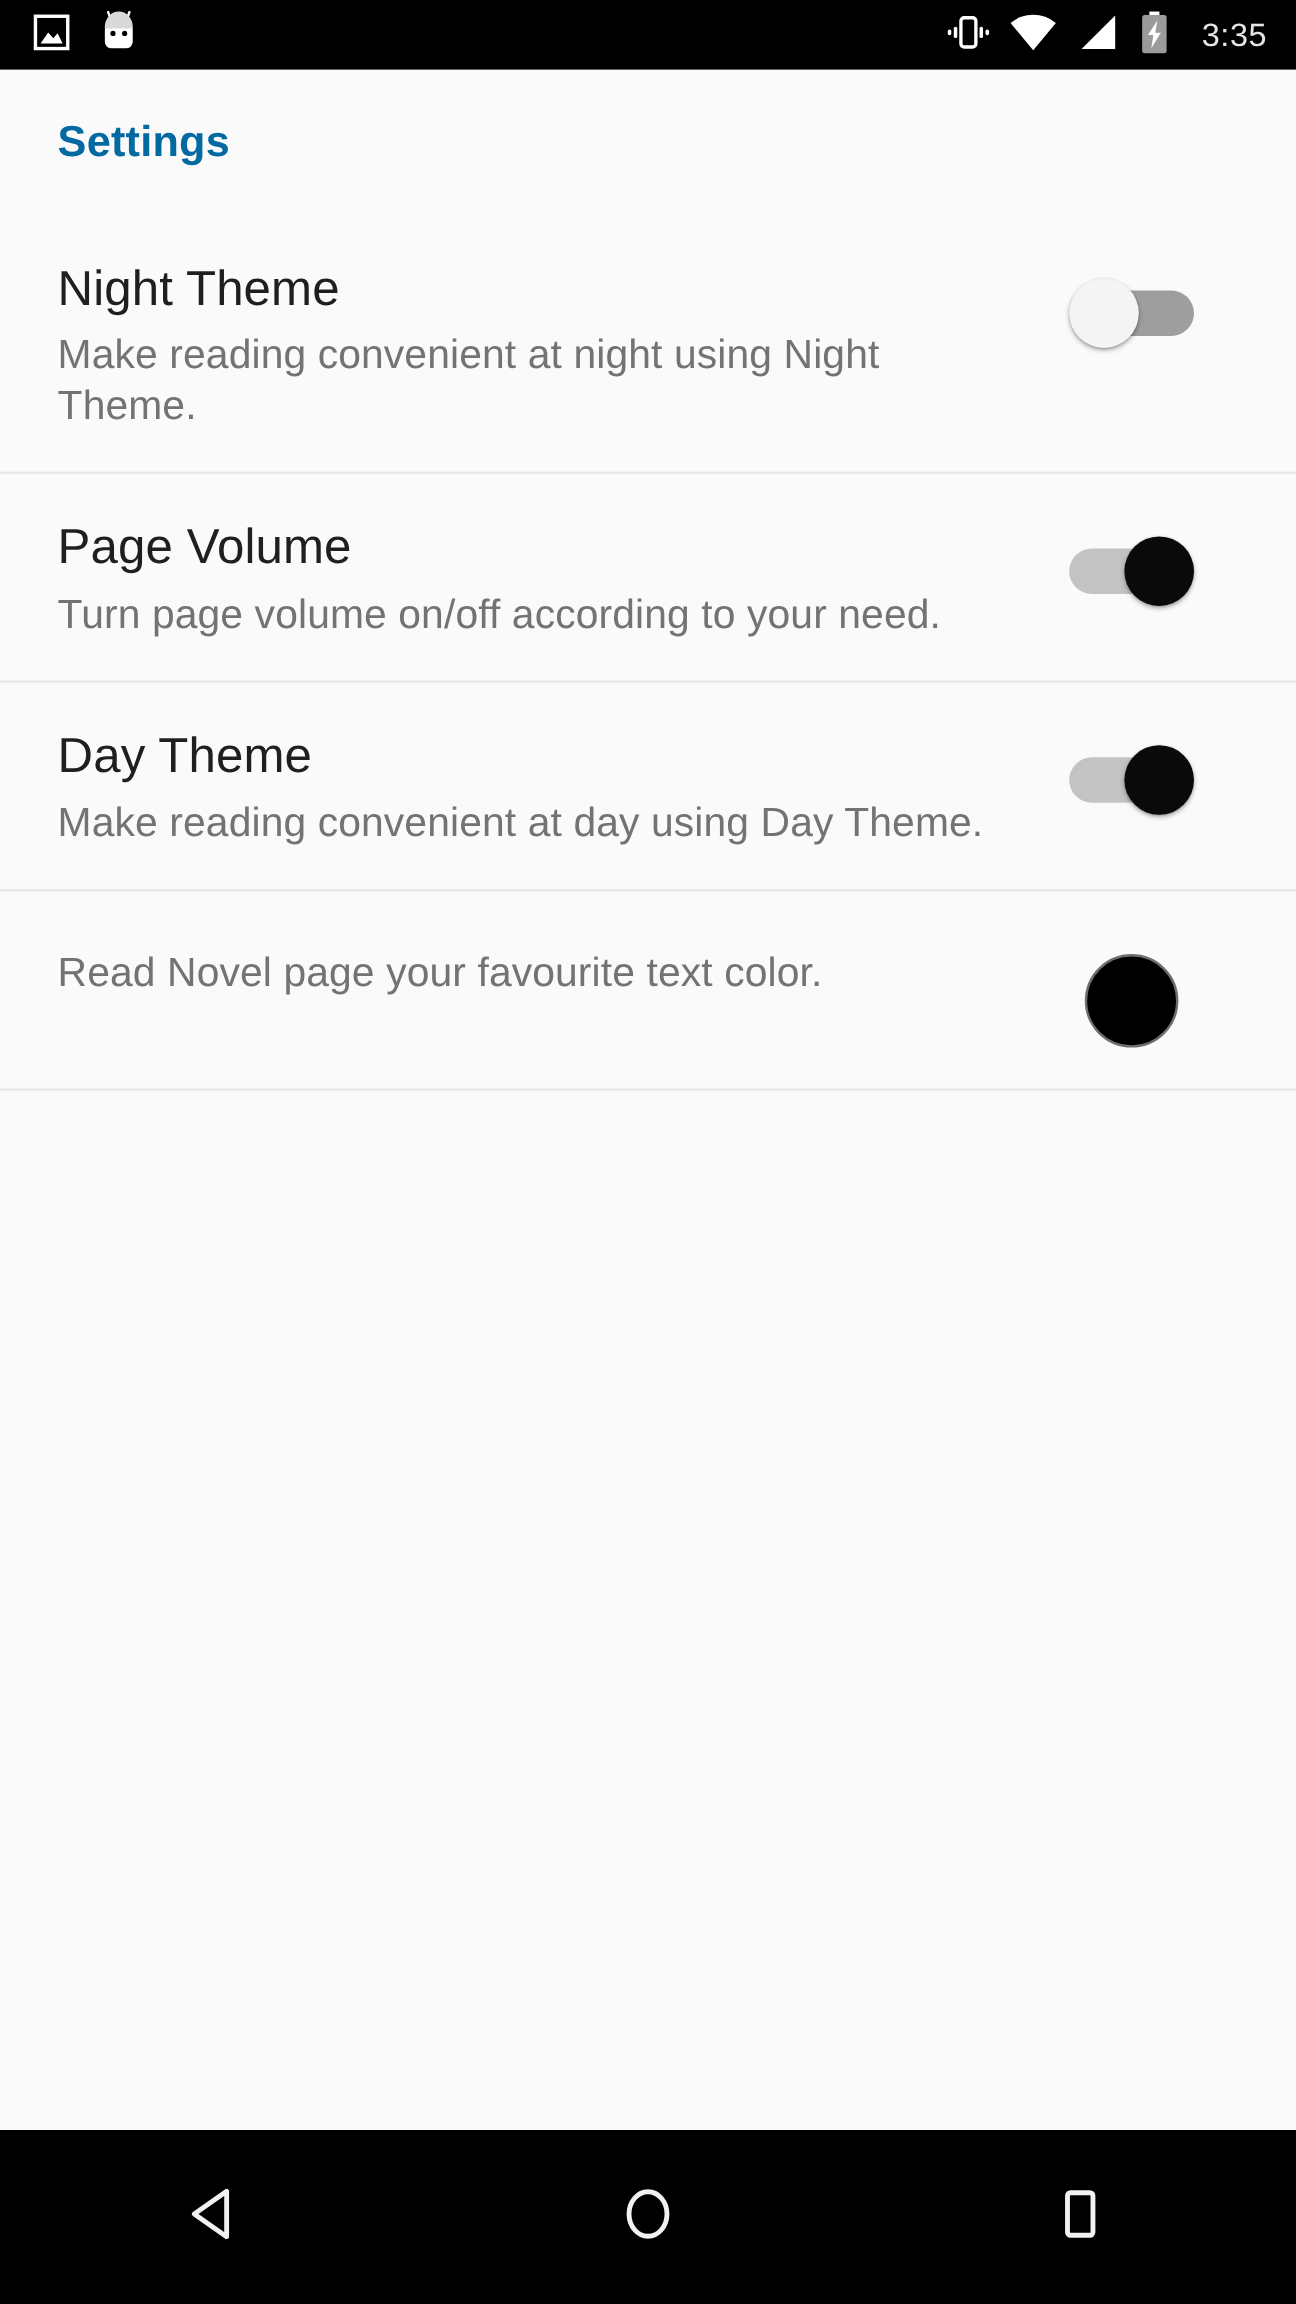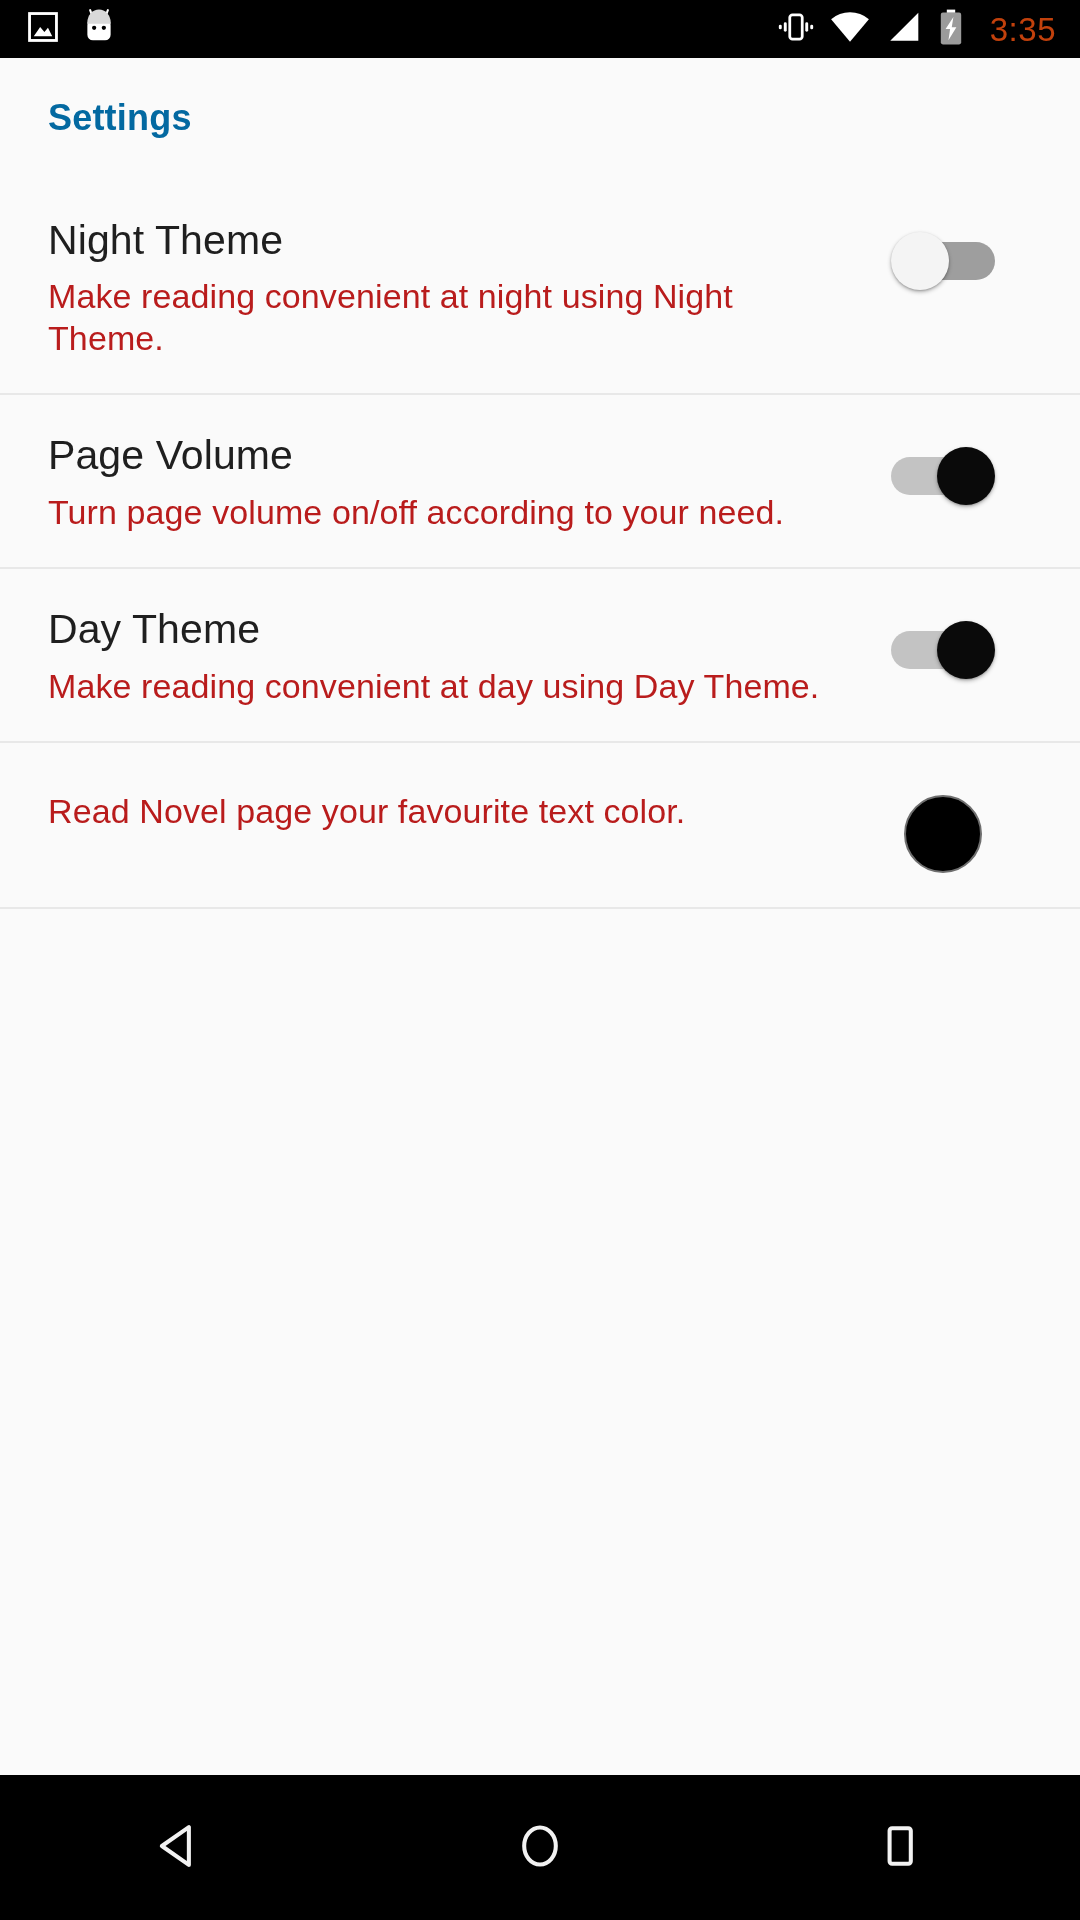--- a/index.html
+++ b/index.html
@@ -14,21 +14,21 @@
   
   #statusbar {
     position:absolute; left:0; top:0; width:1080px; height:58px;
     background:#000; display:flex; align-items:center;
     padding:0 24px 0 26px;
   }
   .sb-left { display:flex; align-items:center; gap:22px; }
   .sb-right { margin-left:auto; display:flex; align-items:center; gap:16px; }
   .sb-icon { display:block; }
   #clock {
-    color:#c2410c; font-size:33px; font-weight:400; letter-spacing:0.5px;
+    color:#e5e5e5; font-size:27px; font-weight:400; letter-spacing:0.5px;
     margin-left:10px; line-height:1;
   }
 
   
   #page-title {
     position:absolute; left:48px; top:96px;
     font-size:36px; font-weight:700; color:#0369a1;
     letter-spacing:0.2px; line-height:1.2;
   }
 
@@ -41,21 +41,21 @@
     border-bottom:2px solid #e8e8e8;
     background:#fafafa;
   }
   .row-text { flex:1; padding-right:24px; max-width:820px; }
   .row-title {
     font-size:41px; font-weight:400; color:#1f1f1f;
     line-height:1.18; letter-spacing:0.1px;
   }
   .row-desc {
     margin-top:12px;
-    font-size:34px; font-weight:400; color:#b91c1c;
+    font-size:34px; font-weight:400; color:#737373;
     line-height:1.22; letter-spacing:0.1px;
   }
   .row-control {
     width:150px; flex:0 0 150px;
     display:flex; align-items:center; justify-content:center;
     align-self:flex-start; padding-top:16px;
   }
 
   
   .switch { position:relative; width:104px; height:58px; }

